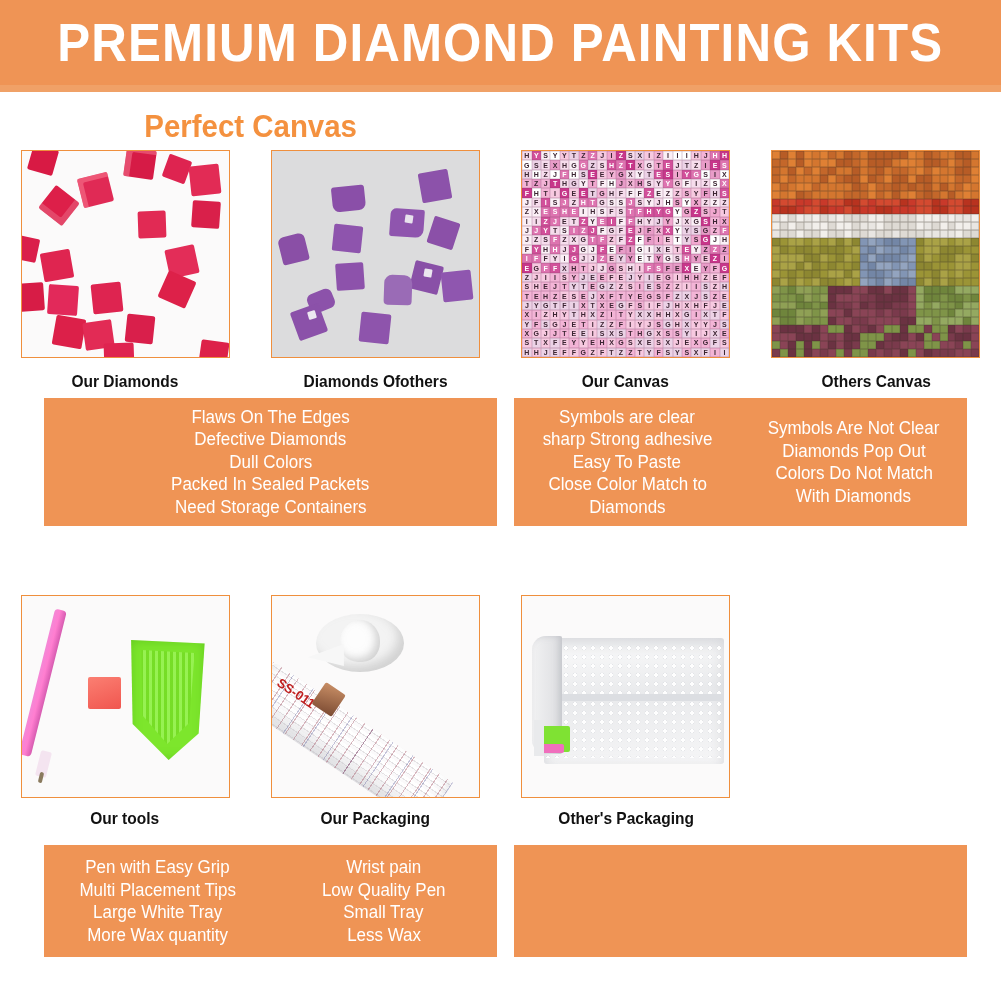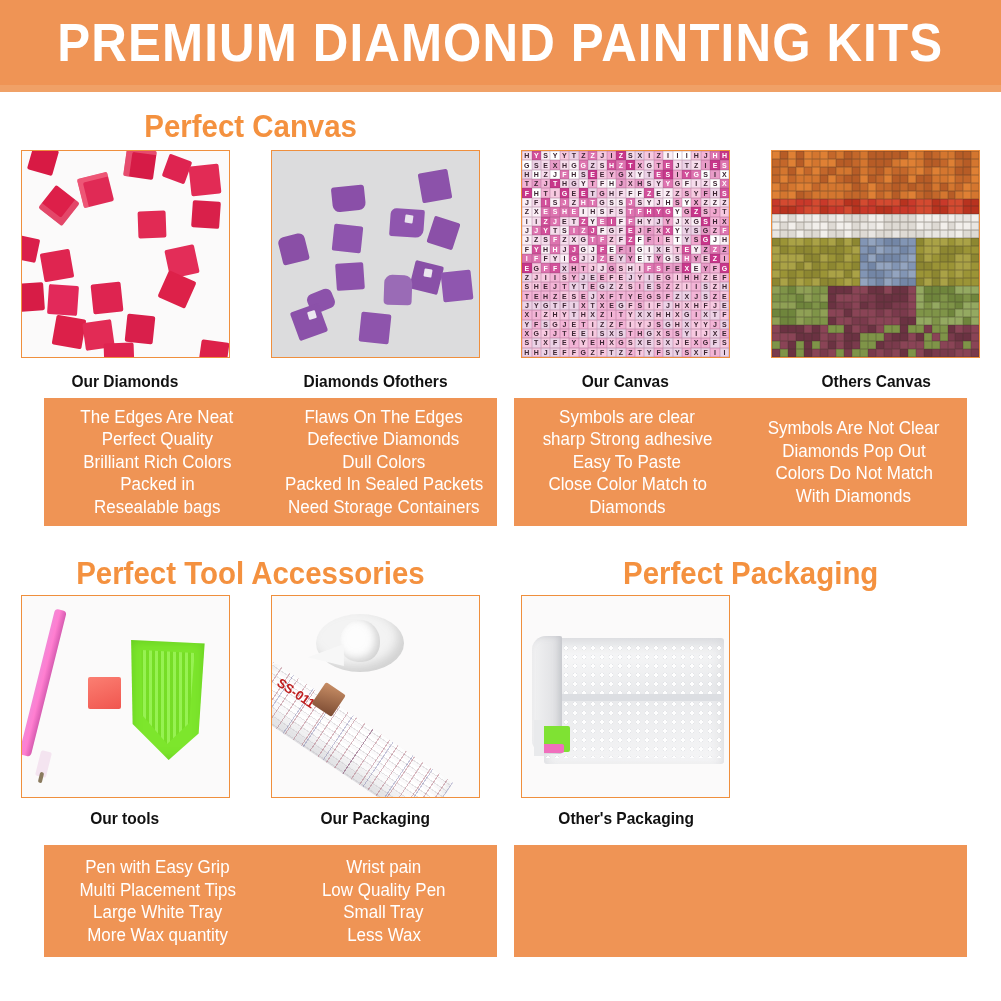--- a/index.html
+++ b/index.html
@@ -1346,27 +1346,20 @@
             <div class="blurcell" style="background: rgb(138, 68, 86);"></div>
             <div class="blurcell" style="background: rgb(122, 58, 76);"></div>
           </div>
       </div>
       <div class="cap" style="margin-top:14px;">Others Canvas</div>
     </div>
   </div>
 
   <div class="panel" style="left:44px;top:398px;width:453px;height:128px;">
     <div class="panel-col">
-      <div class="panel-line">The Edges Are Neat</div>
-      <div class="panel-line">Perfect Quality</div>
-      <div class="panel-line">Brilliant Rich Colors</div>
-      <div class="panel-line">Packed in</div>
-      <div class="panel-line">Resealable bags</div>
-    </div>
-    <div class="panel-col">
       <div class="panel-line">Flaws On The Edges</div>
       <div class="panel-line">Defective Diamonds</div>
       <div class="panel-line">Dull Colors</div>
       <div class="panel-line">Packed In Sealed Packets</div>
       <div class="panel-line">Need Storage Containers</div>
     </div>
   </div>
 
   <div class="panel" style="left:514px;top:398px;width:453px;height:128px;">
     <div class="panel-col">
@@ -1377,28 +1370,20 @@
       <div class="panel-line">Diamonds</div>
     </div>
     <div class="panel-col">
       <div class="panel-line">Symbols Are Not Clear</div>
       <div class="panel-line">Diamonds Pop Out</div>
       <div class="panel-line">Colors Do Not Match</div>
       <div class="panel-line">With Diamonds</div>
     </div>
   </div>
 
-  <div class="headings" style="top:551px;">
-    <div class="heading-cell">
-      <span class="heading-text">Perfect Tool Accessories</span>
-    </div>
-    <div class="heading-cell">
-      <span class="heading-text">Perfect Packaging</span>
-    </div>
-  </div>
 
   <div class="photo-row" style="top:595px;">
 
     <div class="photo-cell">
       <div class="photo-frame" style="width:209px;height:203px;">
         <div class="ph bg-white"></div>
 
         <div class="pen" style="left:33px;top:14px;width:12px;height:150px;background:linear-gradient(90deg,#f487d6,#ff7ed0 45%,#d65bb0);transform:rotate(14deg);transform-origin:top center;border-radius:4px;"></div>
         <div class="pen" style="left:16px;top:155px;width:11px;height:26px;background:#f4e4f0;transform:rotate(14deg);border-radius:2px;"></div>
         <div class="pen" style="left:17px;top:176px;width:4px;height:11px;background:#8a7a5e;transform:rotate(14deg);"></div>

